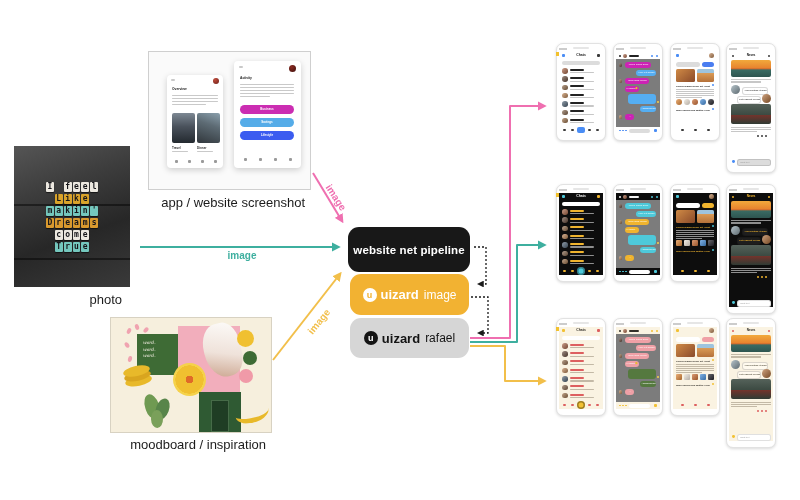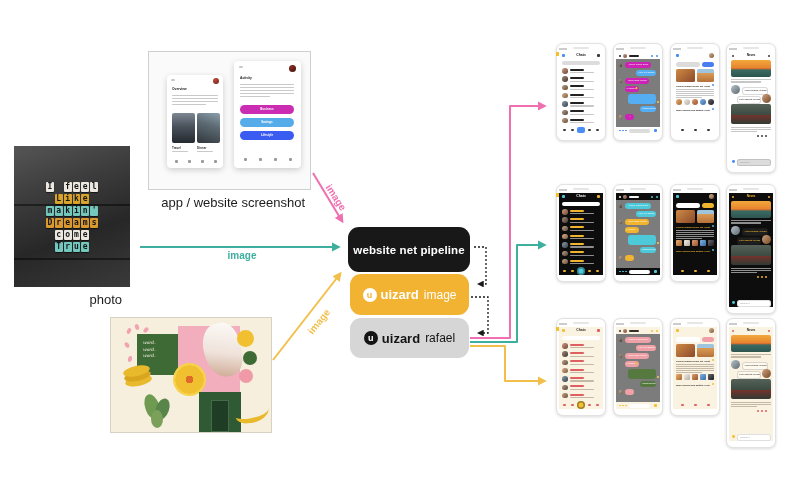--- a/index.html
+++ b/index.html
@@ -199,20 +199,21 @@
     <div style="left:128px;top:51px;width:14px;height:14px;border-radius:50%;background:#f09aa8;"></div>
     <div style="left:12px;top:48px;width:27px;height:10px;border-radius:50%;background:#e8b92a;box-shadow:0 5px 0 #d9a51f, 0 10px 0 #e8b92a;transform:rotate(-12deg);"></div>
     <div style="left:62px;top:45px;width:33px;height:33px;border-radius:50%;background:radial-gradient(circle,#e06a28 0 16%,#f0c030 17% 60%,#f5d24a 61% 100%);"></div>
     <div style="left:34px;top:76px;width:14px;height:24px;background:#6f9a52;border-radius:50% 50% 40% 40%;transform:rotate(-18deg);"></div>
     <div style="left:45px;top:80px;width:13px;height:22px;background:#58854a;border-radius:50%;transform:rotate(20deg);"></div>
     <div style="left:40px;top:92px;width:12px;height:18px;background:#7aa05a;border-radius:50%;transform:rotate(-2deg);"></div>
     <div style="left:88px;top:74px;width:42px;height:40px;background:#2f5a33;"></div>
     <div style="left:100px;top:82px;width:18px;height:32px;background:#1f3d24;border:1px solid #466b48;box-sizing:border-box;"></div>
     <div style="left:124px;top:84px;width:34px;height:16px;border:0;border-bottom:5px solid #e8b92a;border-radius:0 0 60% 40%;transform:rotate(-8deg);"></div>
   </div>
+  <div class="caption" style="left:116px;top:437px;width:150px;">moodboard / inspiration</div>
 
   <div class="pipe" id="pipe-nn" style="background: rgb(24, 24, 24); color: rgb(255, 255, 255);">
     <span>website net pipeline</span>
   </div>
   <div class="pipe" id="pipe-theme" style="background: rgb(242, 178, 50); color: rgb(255, 255, 255);">
     <span class="logo" style="background:#ffffff;color:#f2b232;">u</span>
     <span class="brand">uizard</span>
     <span class="suffix">image</span>
   </div>
   <div class="pipe" id="pipe-editor" style="background: rgb(214, 214, 214); color: rgb(20, 20, 20);">

